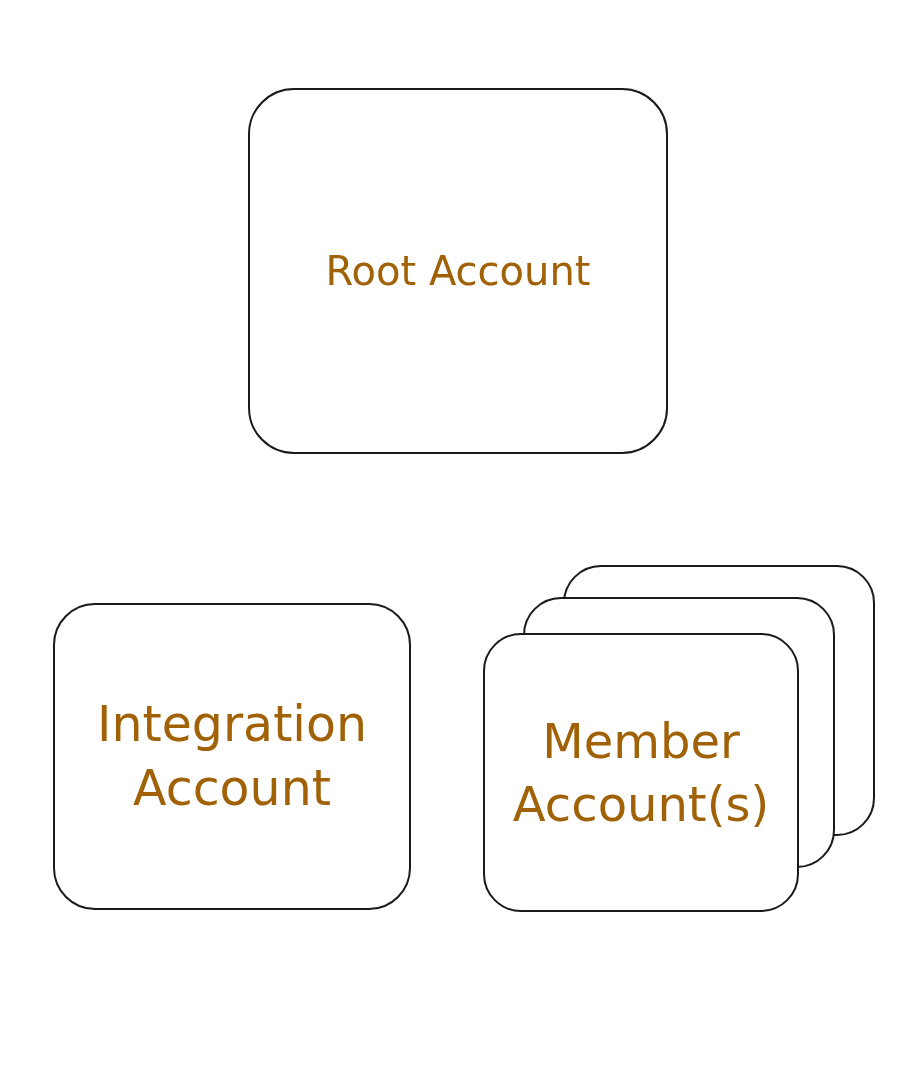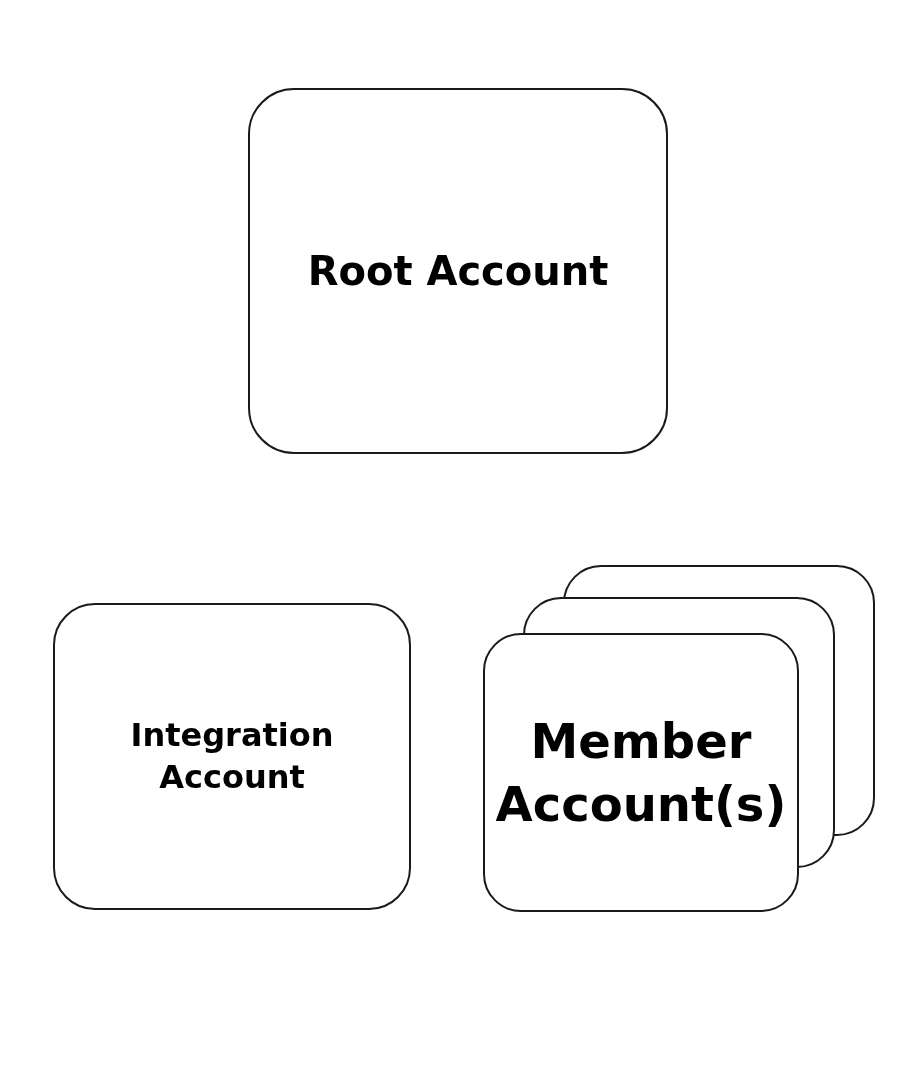--- a/index.html
+++ b/index.html
@@ -22,22 +22,22 @@
     position: absolute;
     box-sizing: border-box;
     background: #ffffff;
     border: 2px solid #1a1a1a;
     display: flex;
     align-items: center;
     justify-content: center;
     text-align: center;
   }
   .node-label {
-    color: #000000;
-    font-weight: 700;
+    color: #a16207;
+    font-weight: 400;
     line-height: 1.3;
     white-space: pre-line;
     padding: 0 8px;
   }
 
   
   #node-root {
     left: 248px;
     top: 88px;
     width: 420px;
@@ -50,21 +50,21 @@
 
   
   #node-integration {
     left: 53px;
     top: 603px;
     width: 358px;
     height: 307px;
     border-radius: 42px;
   }
   #node-integration .node-label {
-    font-size: 32px;
+    font-size: 49px;
   }
 
   
   #node-member-stack {
     position: absolute;
     left: 483px;
     top: 565px;
     width: 454px;
     height: 347px;
   }

